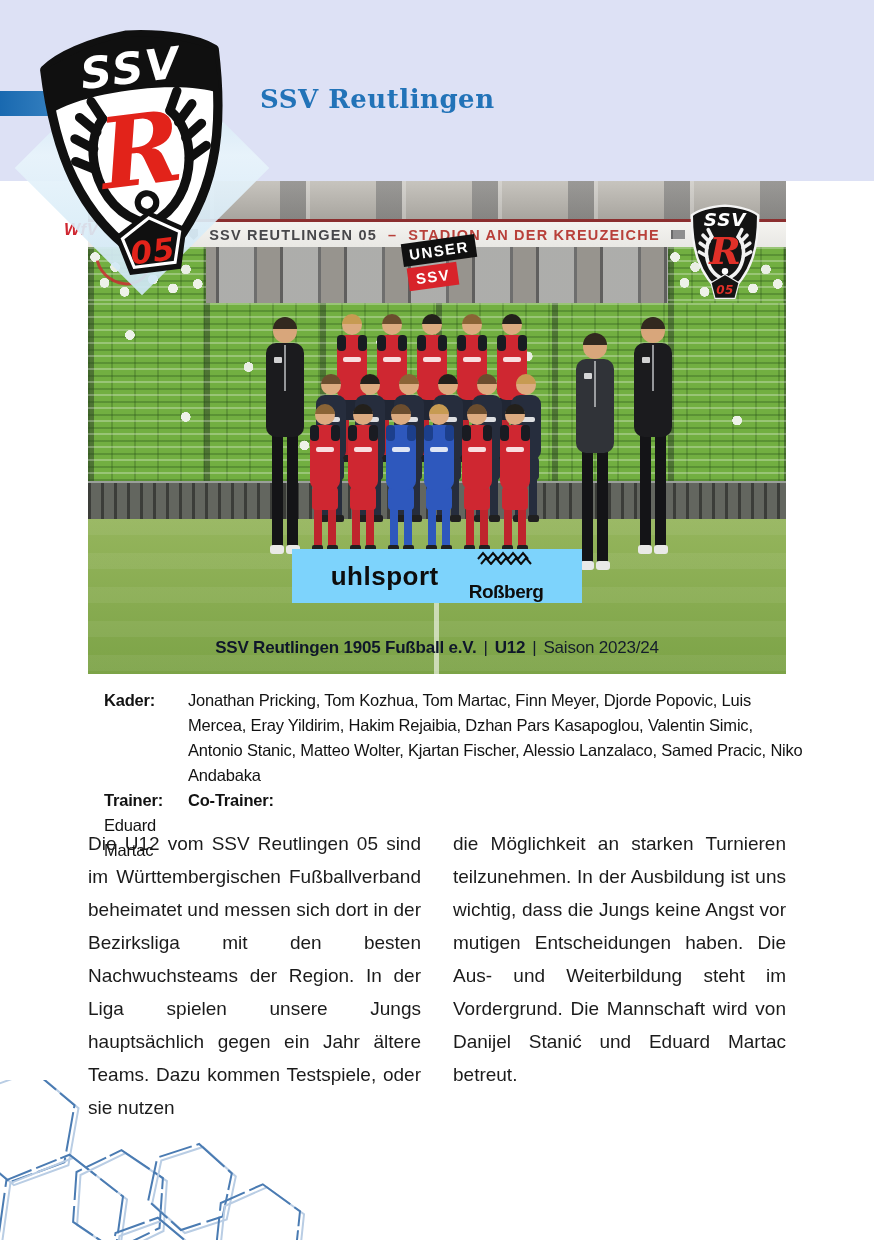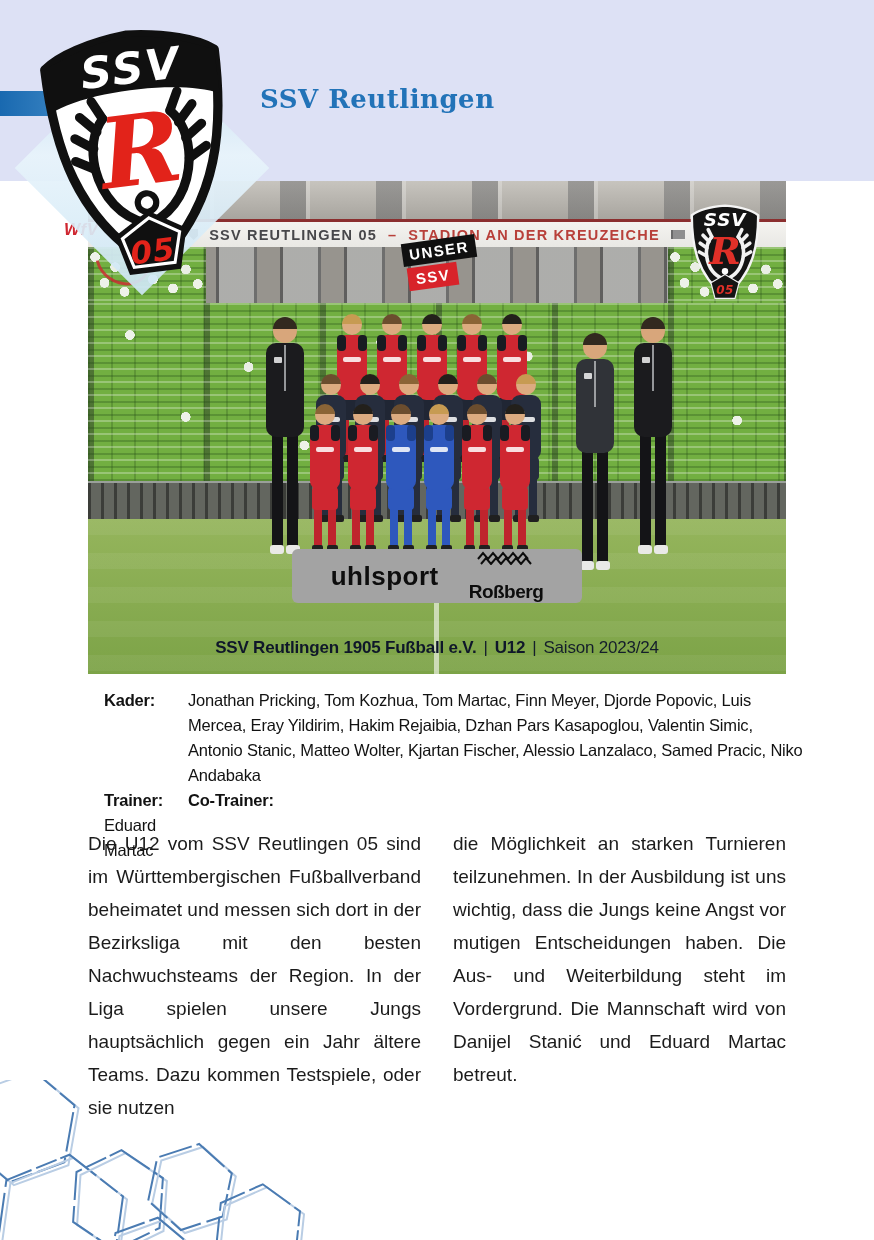--- a/index.html
+++ b/index.html
@@ -69,22 +69,22 @@
   .ph-grass:before{content:"";position:absolute;inset:0;
     background:repeating-linear-gradient(180deg,rgba(255,255,255,.06) 0 16px,transparent 16px 34px);}
   .ph-grass:after{content:"";position:absolute;left:346px;top:52px;bottom:0;width:5px;
     background:rgba(242,246,236,.65);filter:blur(.5px);}
   .unser-badge{position:absolute;left:314px;top:58px;width:74px;z-index:3;}
   .unser-top{background:#101010;color:#fff;font-weight:800;font-size:15px;letter-spacing:1.5px;
     padding:3px 6px;text-align:center;transform:rotate(-8deg);}
   .unser-bottom{background:#d8232a;color:#fff;font-weight:800;font-size:15px;letter-spacing:1.5px;
     padding:3px 5px;width:40px;margin:3px 0 0 6px;text-align:center;transform:rotate(-8deg);}
   .dark-shield{position:absolute;left:597px;top:22px;z-index:3;}
-  .sponsor-box{position:absolute;left:204px;top:368px;width:290px;height:54px;background:#a3a3a3;z-index:4;
-    display:flex;align-items:center;justify-content:center;gap:30px;border-radius:6px;}
+  .sponsor-box{position:absolute;left:204px;top:368px;width:290px;height:54px;background:#7dd3fc;z-index:4;
+    display:flex;align-items:center;justify-content:center;gap:30px;}
   .uhlsport{font-weight:700;font-size:26px;color:#0d0d0d;letter-spacing:.5px;}
   .rossberg{display:flex;flex-direction:column;align-items:center;line-height:1;}
   .rossberg .name{font-weight:700;font-size:19px;color:#0d0d0d;letter-spacing:-.5px;margin-top:17px;}
   .photo-caption{position:absolute;left:0;top:437px;width:100%;text-align:center;color:#0f172a;z-index:4;
     font-size:17px;letter-spacing:-.2px;white-space:nowrap;margin-top:20px;}
   .photo-caption .main{font-weight:700;}
   .photo-caption .sep{font-weight:400;opacity:.95;margin:0 7px;}
   .photo-caption .season{font-weight:400;opacity:.95;}
   
   .squad{position:absolute;left:104px;top:688px;width:700px;display:grid;

